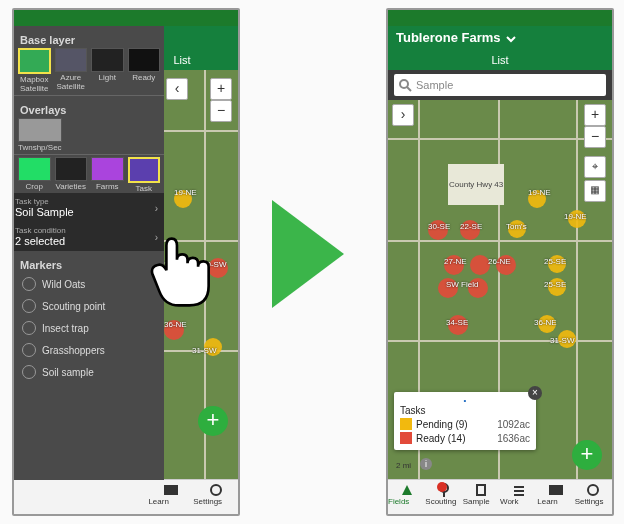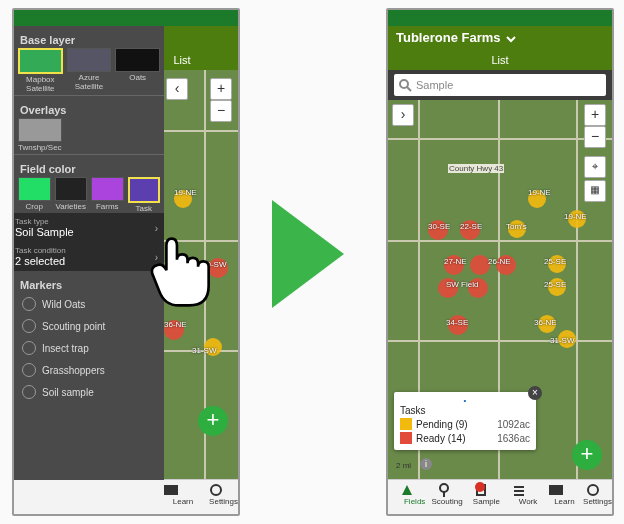--- a/index.html
+++ b/index.html
@@ -4,33 +4,33 @@
 <style>
 html,body{margin:0;padding:0;background:#fff;font-family:Arial,Helvetica,sans-serif;font-size:11px;color:#fff}
 .canvas{position:relative;width:624px;height:524px;background:#fafafa}
 .phone{position:absolute;top:8px;width:224px;height:504px;background:#3b3b3b;border:2px solid #999;border-radius:2px;overflow:hidden}
 .left{left:12px}
 .right{left:386px}
 .arrow{position:absolute;left:272px;top:200px;width:0;height:0;border-top:54px solid transparent;border-bottom:54px solid transparent;border-left:72px solid #3bb54a}
 
 
 .statusbar{position:absolute;top:0;left:0;right:0;height:25px;background:#1c7a2b;font-size:9px;padding:16px 6px 0 0;box-sizing:border-box}
-.header{position:absolute;top:16px;left:0;right:0;height:44px;background:#4d7c0f}
+.header{position:absolute;top:16px;left:0;right:0;height:44px;background:#15803d}
 .header .title{position:absolute;left:8px;top:4px;font-weight:bold;font-size:13px}
 .header .title svg{vertical-align:middle;margin-left:2px}
 .tabs{position:absolute;left:0;right:0;bottom:0;height:20px;display:flex}
 .tabs .tab{flex:1;text-align:center;line-height:20px;font-size:11px;cursor:pointer}
 .tabs .tab.active{border-bottom:2px solid #fff;font-weight:bold}
 
 
 .map{position:absolute;top:60px;left:0;right:0;bottom:34px;background:#6a8a4a;overflow:hidden}
 .map .road{position:absolute;background:#c9c9b0}
 .map .rv{width:2px;top:0;bottom:0}
 .map .rh{height:2px;left:0;right:0}
-.map .hwy{position:absolute;top:64px;left:60px;font-size:8px;color:#444;background:#e8e8d8;padding:0 1px}
+.map .hwy{position:absolute;top:64px;left:60px;font-size:8px;color:#444;background:#e8e8d8;padding:16px 1px}
 .map .dots{position:absolute;inset:0}
 .dot{position:absolute;border-radius:50%;opacity:.9}
 .dot.p{background:#f2b90e;width:18px;height:18px}
 .dot.r{background:#e24a3a;width:20px;height:20px}
 .lbl{position:absolute;font-size:8px;color:#fff;text-shadow:0 0 2px #000;white-space:nowrap}
 
 
 .ctrl{position:absolute;background:#fff;border:1px solid #aaa;border-radius:2px;width:20px;color:#333;text-align:center;font-size:14px;cursor:pointer}
 .search{position:absolute;top:64px;left:6px;right:6px;height:22px;background:#fff;border-radius:2px;color:#888;font-size:11px;padding-left:22px;box-sizing:border-box;line-height:22px}
 .search svg{position:absolute;left:4px;top:4px}
@@ -41,21 +41,21 @@
 
 .legend{position:absolute;left:6px;bottom:64px;width:130px;background:#fff;color:#222;border-radius:2px;padding:4px 6px 6px;box-shadow:0 1px 4px rgba(0,0,0,.4);font-size:10px}
 .legend .row{display:flex;align-items:center;margin-top:2px}
 .legend .sw{width:12px;height:12px;margin-right:4px}
 .legend .ac{margin-left:auto;color:#555}
 .legend .close{position:absolute;top:-6px;right:-6px;width:14px;height:14px;border-radius:50%;background:#444;color:#fff;font-size:10px;text-align:center;line-height:14px;cursor:pointer}
 .legend .pager{text-align:center;font-size:8px;color:#1565c0}
 
 
 .nav{position:absolute;left:0;right:0;bottom:0;height:34px;background:#f3f3f3;display:flex;border-top:1px solid #ccc}
-.nav .item{flex:1;text-align:right;color:#333;font-size:8px;padding-top:3px;cursor:pointer}
+.nav .item{flex:1;text-align:left;color:#333;font-size:8px;padding-top:3px;cursor:pointer}
 .nav .item svg{display:block;margin:0 auto}
 .nav .item.active{color:#1c7a2b}
 .nav .badge{position:absolute;top:2px;margin-left:12px;width:10px;height:10px;background:#d93025;border-radius:50%}
 
 
 .panel{position:absolute;top:16px;left:0;width:150px;bottom:34px;background:#4a4a4a;color:#ddd;z-index:5;overflow:hidden;font-size:10px}
 .panel h4{margin:8px 6px 2px;font-size:11px;font-weight:bold;color:#d8d8d8}
 .panel hr{border:none;border-top:1px solid #666;margin:2px 0}
 .optrow{display:flex;gap:4px;padding:0 4px}
 .opt{flex:1;text-align:center;cursor:pointer}
@@ -118,34 +118,37 @@
       <div class="optrow">
         <div class="opt sel">
             <div class="thumb" style="background:#3a5"></div>
             <div class="cap">Mapbox Satellite</div>
           </div>
         <div class="opt">
             <div class="thumb" style="background:#556"></div>
             <div class="cap">Azure Satellite</div>
           </div>
         <div class="opt">
+            <div class="thumb" style="background:#222"></div>
+            <div class="cap">Light</div>
+          </div>
+        <div class="opt">
             <div class="thumb" style="background:#111"></div>
-            <div class="cap">Oats</div>
+            <div class="cap">Ready</div>
           </div>
       </div>
       <hr>
       <h4>Overlays</h4>
       <div class="optrow">
         <div class="opt" style="flex:0 0 34px">
             <div class="thumb" style="background:#999"></div>
             <div class="cap">Twnshp/Sec</div>
           </div>
       </div>
       <hr>
-      <h4>Field color</h4>
       <div class="optrow">
         <div class="opt">
             <div class="thumb" style="background:#2d6"></div>
             <div class="cap">Crop</div>
           </div>
         <div class="opt">
             <div class="thumb" style="background:#222"></div>
             <div class="cap">Varieties</div>
           </div>
         <div class="opt">

